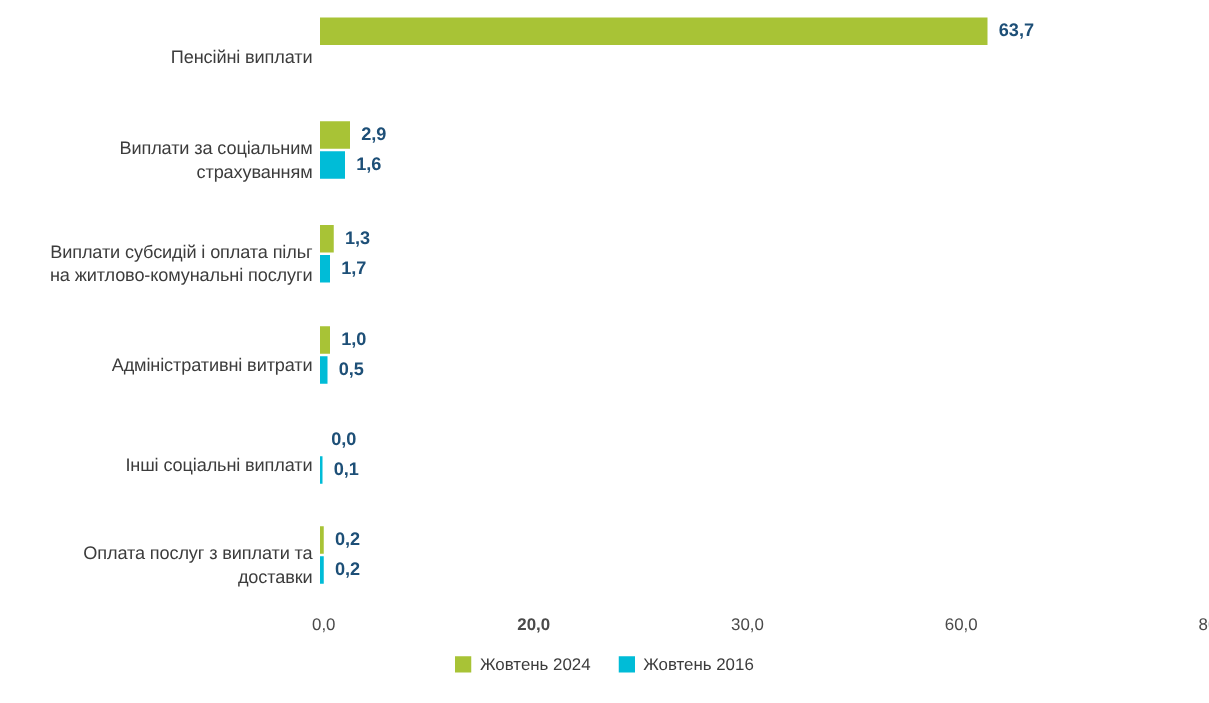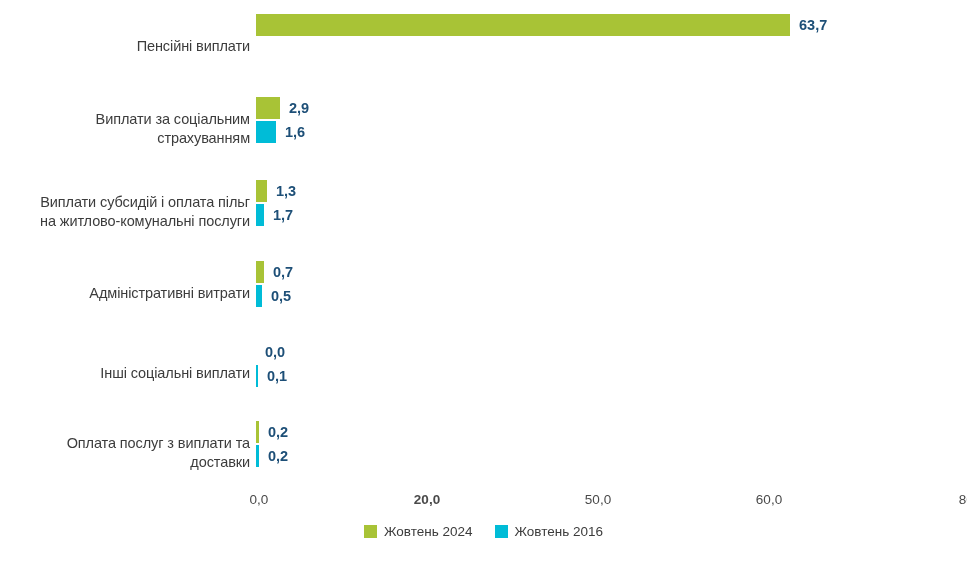--- a/index.html
+++ b/index.html
@@ -168,21 +168,21 @@
           <span class="bar-value">1,7</span>
         </div>
       </div>
     </div>
 
     <div class="cat-group" style="top:261px;">
       <div class="cat-label" style="top:23px;">Адміністративні витрати</div>
       <div class="bars">
         <div class="bar-row">
           <span class="bar green" style="width:8px;"></span>
-          <span class="bar-value">0,7</span>
+          <span class="bar-value">1,0</span>
         </div>
         <div class="bar-row">
           <span class="bar cyan" style="width:6px;"></span>
           <span class="bar-value">0,5</span>
         </div>
       </div>
     </div>
 
     <div class="cat-group" style="top:341px;">
       <div class="cat-label" style="top:23px;">Інші соціальні виплати</div>
@@ -211,21 +211,21 @@
           <span class="bar-value">0,2</span>
         </div>
       </div>
     </div>
 
   </div>
 
   <div id="x-axis">
     <span class="tick-label" style="left:259px;">0,0</span>
     <span class="tick-label" style="left:427px;font-weight:bold;">20,0</span>
-    <span class="tick-label" style="left:598px;">50,0</span>
+    <span class="tick-label" style="left:598px;">30,0</span>
     <span class="tick-label" style="left:769px;text-align:right;">60,0</span>
     <span class="tick-label" style="left:972px;">80,0</span>
   </div>
 
   <div id="legend">
     <div class="legend-item">
       <span class="legend-swatch green"></span>
       <span class="legend-text">Жовтень 2024</span>
     </div>
     <div class="legend-item">

